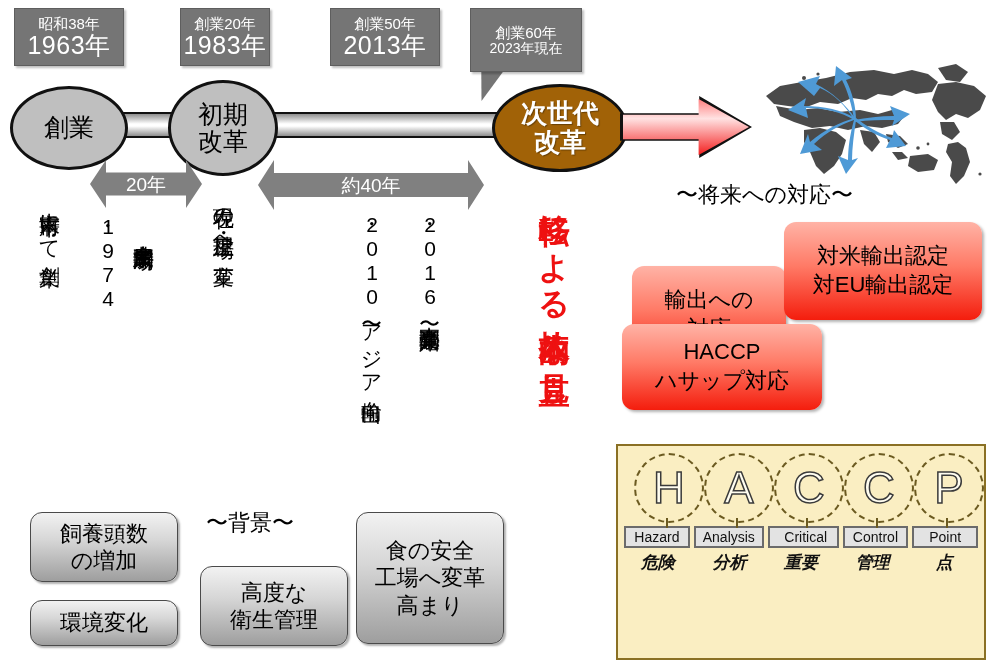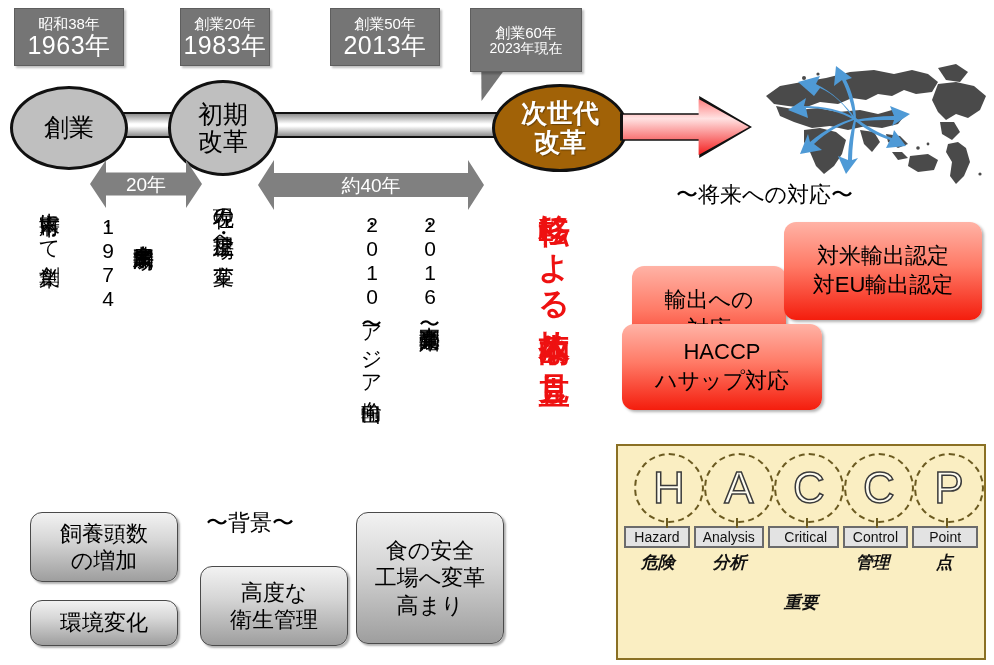--- a/index.html
+++ b/index.html
@@ -328,18 +328,18 @@
     <div class="hterm" style="width:68px;">Hazard</div>
     <div class="hterm" style="width:68px;">Analysis</div>
     <div class="hterm" style="width:68px;padding-left:12px;">Critical</div>
     <div class="hterm" style="width:68px;">Control</div>
     <div class="hterm" style="width:68px;">Point</div>
   </div>
 
   <div class="hjp" style="margin-top:3px;font-style:italic;">
     <div style="width:72px;">危険</div>
     <div style="width:72px;">分析</div>
-    <div style="width:72px;margin-top:40px;">重要</div>
+    <div style="width:72px;">重要</div>
     <div style="width:72px;">管理</div>
     <div style="width:72px;">点</div>
   </div>
 
 </div>
 
 </body></html>

